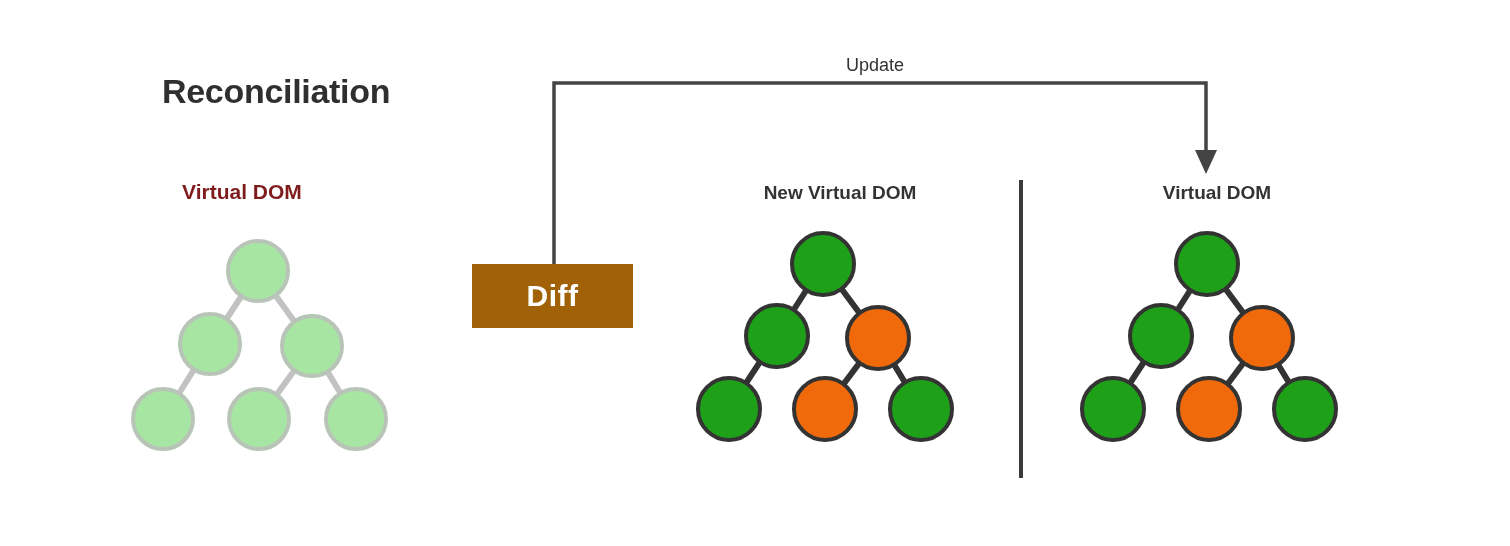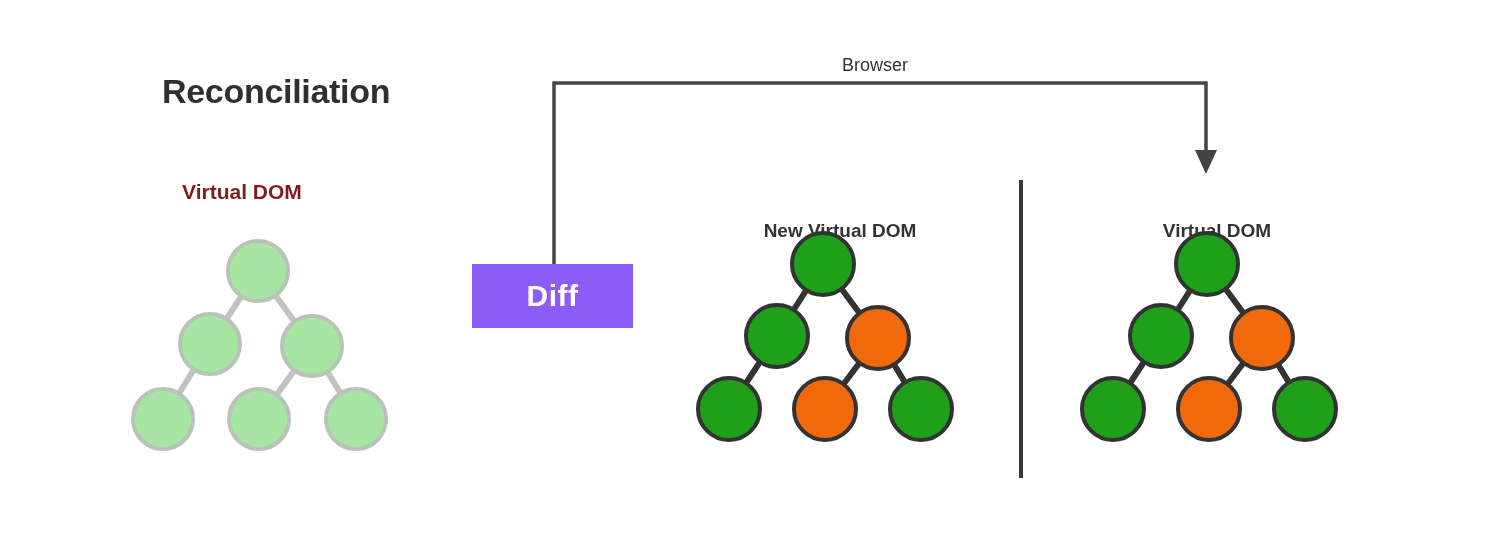--- a/index.html
+++ b/index.html
@@ -32,33 +32,32 @@
     font-weight: bold;
     color: #7f1d1d;
     white-space: nowrap;
   }
   .col-label {
     font-size: 19px;
     font-weight: bold;
     color: #333333;
     white-space: nowrap;
     text-align: center;
-    margin-top: 38px;
   }
   .update-label {
     font-size: 18px;
     font-weight: normal;
     color: #333333;
     white-space: nowrap;
     text-align: center;
   }
 
   
   .diff-box {
-    background: #8b5cf6;
+    background: #a16207;
     color: #ffffff;
     font-size: 30px;
     font-weight: bold;
     display: flex;
     align-items: center;
     justify-content: center;
     letter-spacing: 0.5px;
     text-align: right;
   }
 
@@ -91,21 +90,21 @@
       <circle cx="163" cy="419" r="30" fill="#a7e6a2" stroke="#b9c4b8" stroke-width="4"></circle>
       <circle cx="259" cy="419" r="30" fill="#a7e6a2" stroke="#b9c4b8" stroke-width="4"></circle>
       <circle cx="356" cy="419" r="30" fill="#a7e6a2" stroke="#b9c4b8" stroke-width="4"></circle>
     </svg>
 
   <svg class="abs" id="update-arrow-svg" style="left:0px; top:0px;" width="1510" height="546">
       <path d="M 554 264 L 554 83 L 1206 83 L 1206 152" fill="none" stroke="#444444" stroke-width="3.5"></path>
       <polygon points="1195,150 1217,150 1206,174" fill="#444444"></polygon>
     </svg>
 
-  <div class="abs update-label" style="left:775px; top:55px; width:200px;">Browser</div>
+  <div class="abs update-label" style="left:775px; top:55px; width:200px;">Update</div>
 
   <div class="abs diff-box" style="left:472px; top:264px; width:161px; height:64px;">Diff</div>
 
   <div class="abs col-label" style="left:720px; top:182px; width:240px;">New Virtual DOM</div>
 
   <svg class="abs" id="tree-middle" style="left:0px; top:0px;" width="1000" height="546">
       <line x1="823" y1="264" x2="777" y2="336" stroke="#333333" stroke-width="6" stroke-linecap="round"></line>
       <line x1="823" y1="264" x2="878" y2="338" stroke="#333333" stroke-width="6" stroke-linecap="round"></line>
       <line x1="777" y1="336" x2="729" y2="409" stroke="#333333" stroke-width="6" stroke-linecap="round"></line>
       <line x1="878" y1="338" x2="825" y2="409" stroke="#333333" stroke-width="6" stroke-linecap="round"></line>

